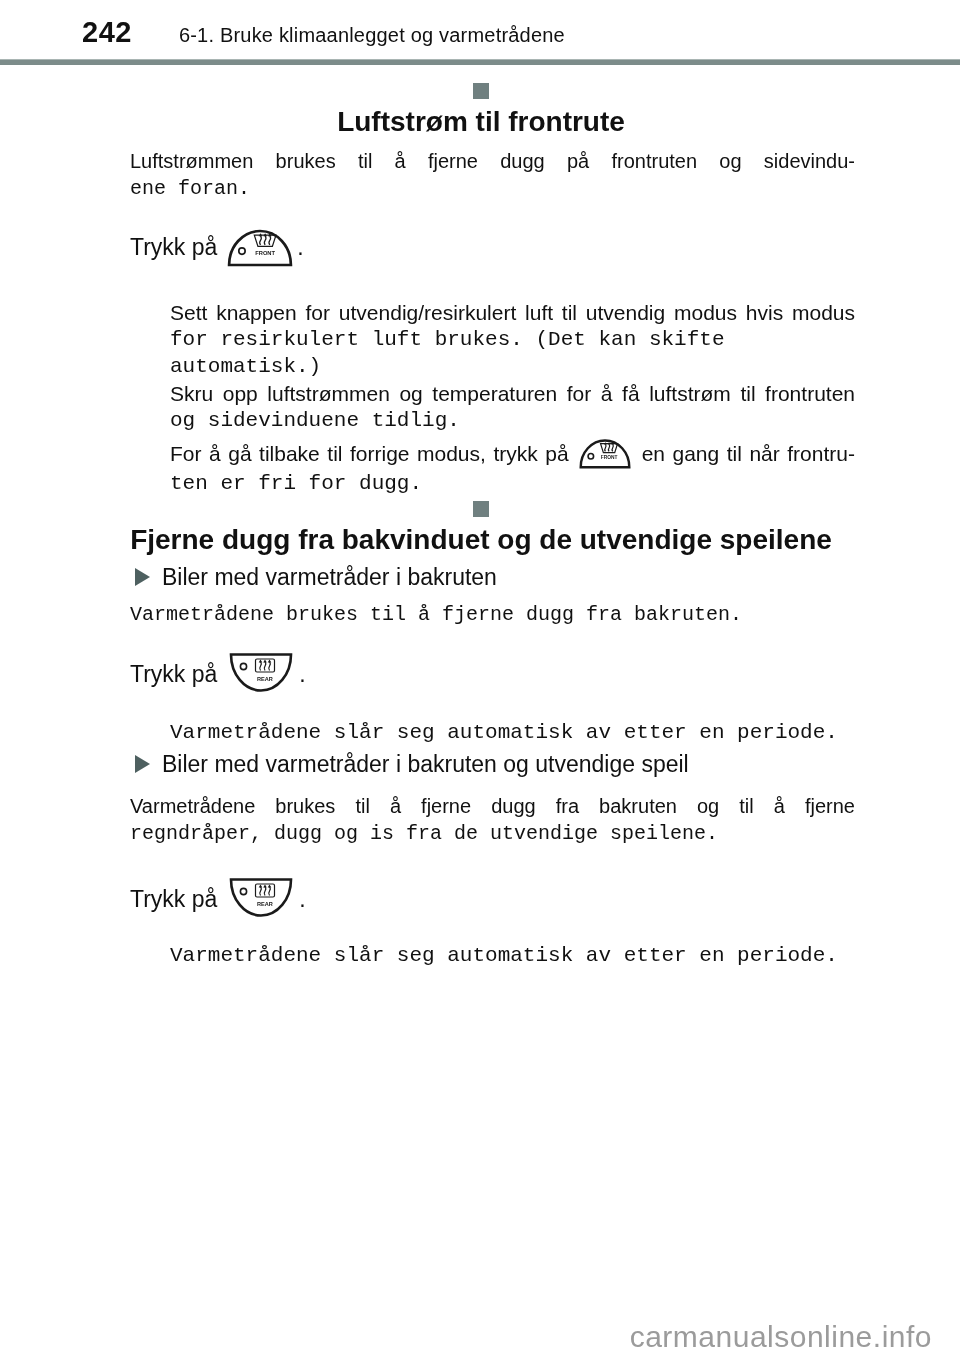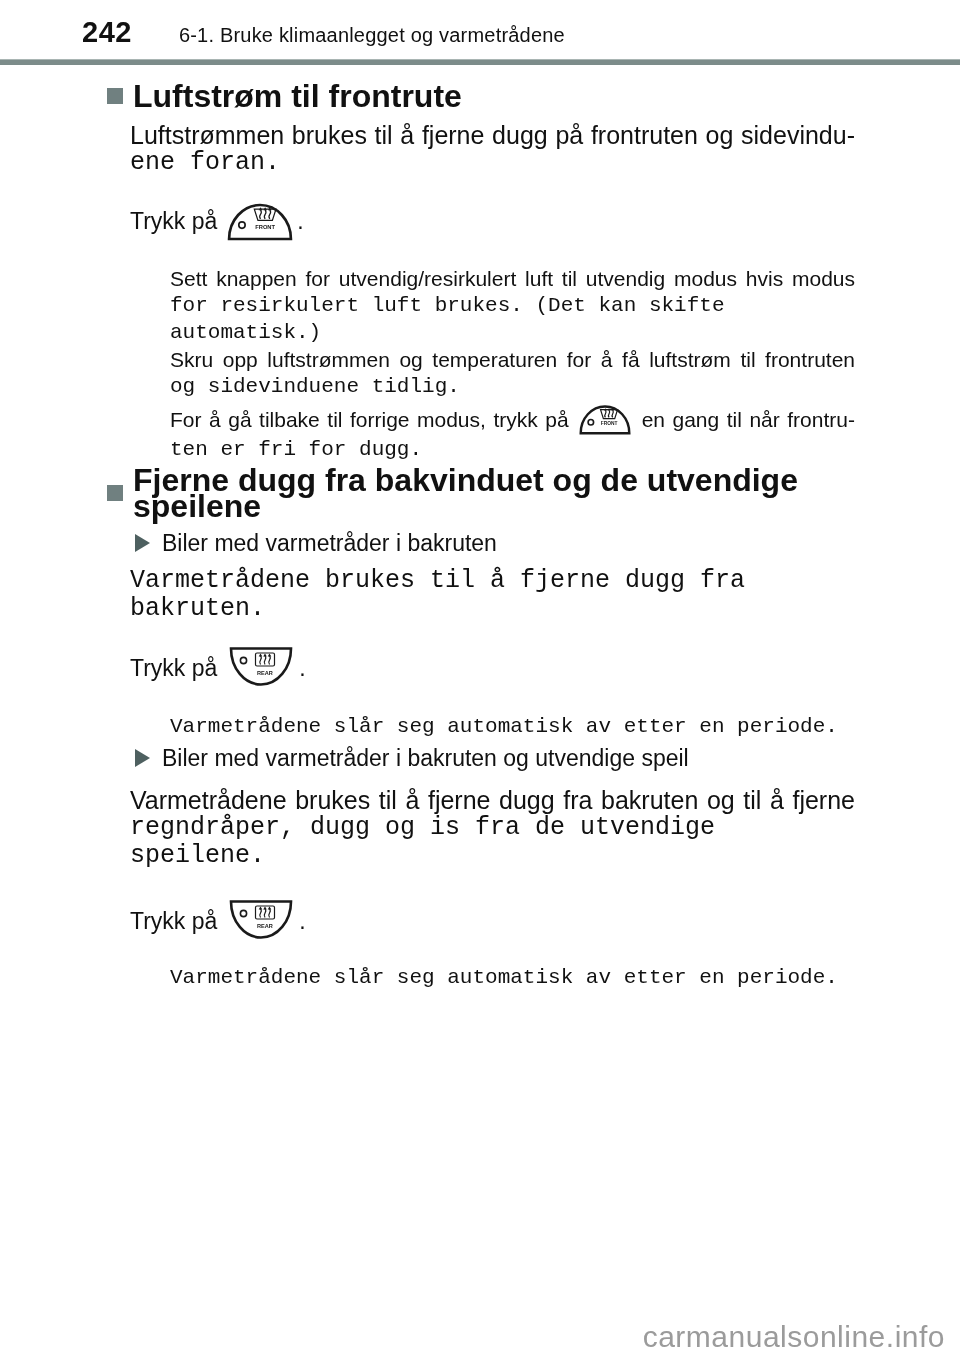--- a/index.html
+++ b/index.html
@@ -14,54 +14,54 @@
   
   .header{padding:16px 0 0 82px;display:flex;align-items:baseline;}
   .page-num{font-size:29px;font-weight:bold;letter-spacing:0.5px;}
   .chapter{font-size:20px;margin-left:47px;letter-spacing:0.2px;}
   .rule{margin-top:10px;height:5px;background:#7c8c8a;border-top:1px solid #a9b5b3;}
 
   .content{margin-left:130px;width:725px;}
 
   
   .sec-head{display:flex;align-items:center;gap:10px;margin-left:-23px;margin-top:18px;
-            font-size:32px;font-weight:bold;line-height:26px;}
+            font-size:28px;font-weight:bold;line-height:26px;flex-direction:column;}
   .sq{width:16px;height:16px;background:#708080;flex:0 0 auto;}
 
   
-  .para{margin-top:12px;font-size:25px;line-height:28px;}
+  .para{margin-top:12px;font-size:20px;line-height:28px;}
   .jline{text-align:justify;text-align-last:justify;}
   .lline{text-align:left;font-family:Liberation Mono, monospace;}
 
   
   .press{margin-top:22px;display:flex;align-items:center;font-size:23px;}
   .press .lbl{margin-right:9px;}
   .press .dot{margin-left:3px;}
 
   
   .note{margin-left:40px;font-size:21px;line-height:27px;}
-  .note1{margin-top:22px;}
+  .note1{margin-top:30px;}
   .note2{margin-top:2px;}
   .inline-icon{vertical-align:-9px;margin:0 2px;}
 
   
   .arrow-row{display:flex;align-items:center;gap:12px;margin-left:5px;margin-top:12px;
              font-size:23px;line-height:24px;}
   .arrow{width:0;height:0;border-top:9px solid transparent;border-bottom:9px solid transparent;
          border-left:15px solid #4e6060;flex:0 0 auto;}
 
   .mt-head2{margin-top:4px;}
   .press2{margin-top:22px;}
   .note-single{margin-top:22px;}
   .arrow2{margin-top:6px;}
   .para3{margin-top:16px;}
   .press3{margin-top:28px;}
   .note-last{margin-top:20px;}
 
-  .watermark{position:absolute;right:15px;bottom:6px;font-size:30px;color:#9b9b9b;letter-spacing:0.5px;}
+  .watermark{position:absolute;right:28px;bottom:6px;font-size:30px;color:#9b9b9b;letter-spacing:0.5px;}
 
   svg text{font-family:"Liberation Sans", sans-serif;font-weight:bold;}
 </style>
 </head>
 <body>
 
 <div class="page">
 
   <div class="header">
     <span class="page-num">242</span>

